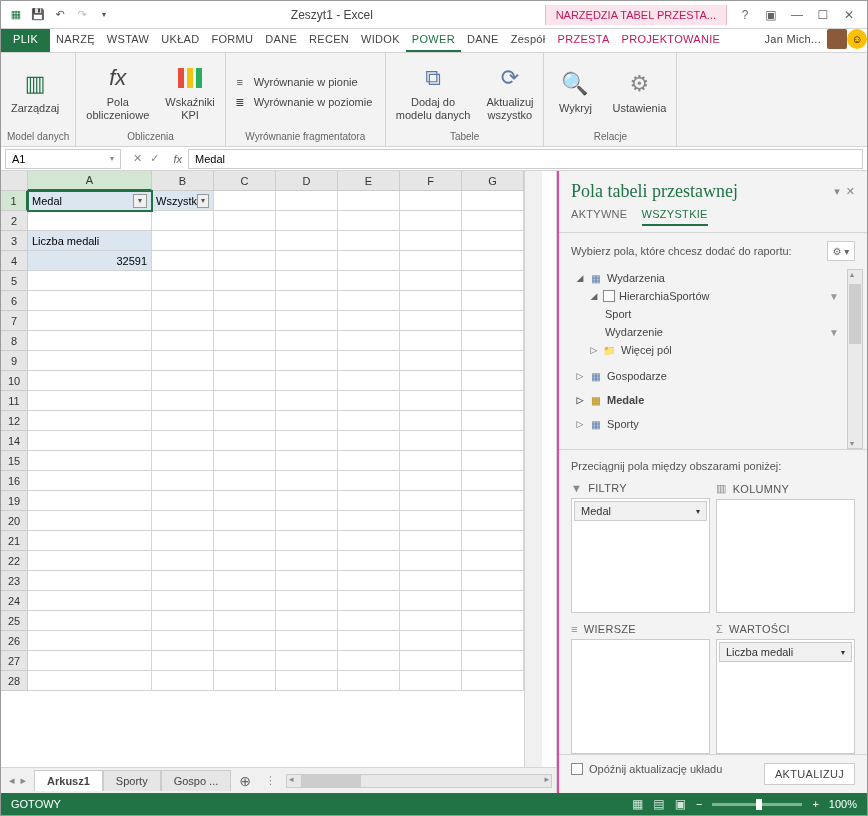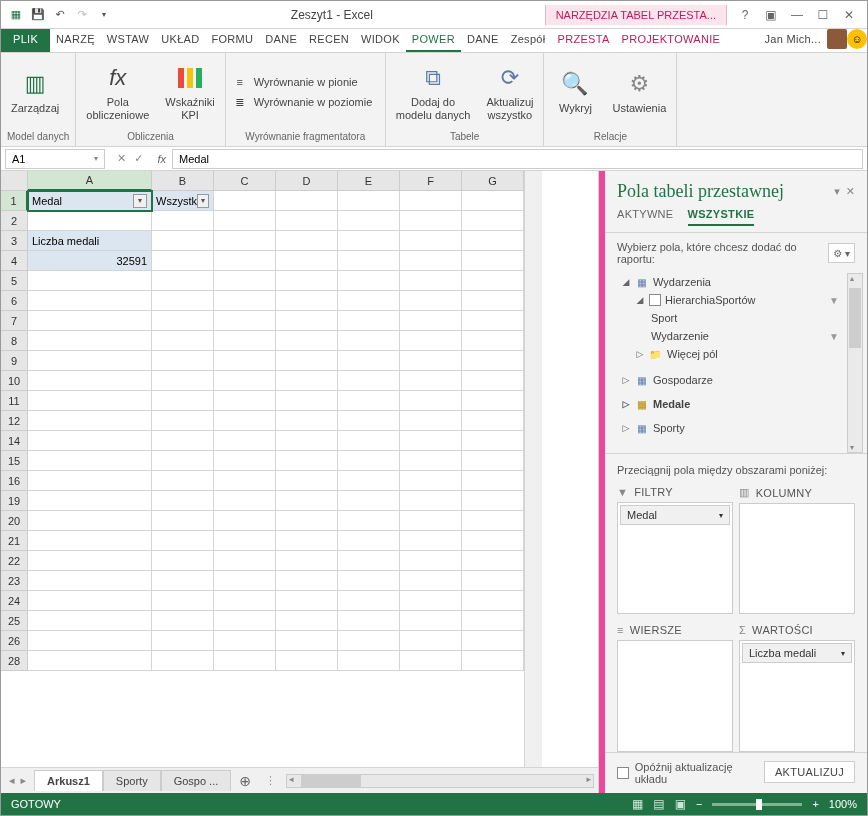--- a/index.html
+++ b/index.html
@@ -23,21 +23,21 @@
 .rgroup{display:flex;flex-direction:column;border-right:1px solid #d4d4d4;padding:2px 6px}
 .rgroup-body{flex:1;display:flex;align-items:center;gap:8px}
 .rgroup-label{text-align:center;color:#666;font-size:10px;padding:2px 0}
 .rbtn{display:flex;flex-direction:column;align-items:center;gap:2px;padding:2px 4px;color:#444;min-width:50px}
 .rbtn-icon{width:32px;height:32px;display:flex;align-items:center;justify-content:center;font-size:22px}
 .rbtn-label{font-size:11px;text-align:center;line-height:1.2}
 .rlist{display:flex;flex-direction:column;gap:4px}
 .ritem{display:flex;align-items:center;gap:6px;color:#444;font-size:11px}
 .ricon{width:16px;height:16px;display:flex;align-items:center;justify-content:center}
 .formula-bar{height:24px;display:flex;align-items:center;border-bottom:1px solid #d4d4d4;background:#fff}
-.name-box{width:100px;height:20px;border:1px solid #ccc;margin:1px 4px;padding:0 6px;display:flex;align-items:center;justify-content:space-between;font-size:11px}
+.name-box{width:116px;height:20px;border:1px solid #ccc;margin:1px 4px;padding:0 6px;display:flex;align-items:center;justify-content:space-between;font-size:11px}
 .fb-btns{display:flex;gap:8px;padding:0 8px;color:#888}
 .fx-label{font-style:italic;color:#666;padding:0 6px}
 .formula-input{flex:1;border:1px solid #ccc;height:20px;margin-right:4px;padding:0 6px;display:flex;align-items:center}
 .workarea{flex:1;display:flex;overflow:hidden}
 .spreadsheet{flex:1;display:flex;flex-direction:column;overflow:hidden;border-right:1px solid #d4d4d4}
 .grid{flex:1;overflow:hidden;position:relative;display:flex}
 .grid-inner{display:flex;flex-direction:column}
 .col-headers{display:flex;height:20px}
 .corner{width:27px;background:#e6e6e6;border-right:1px solid #ccc;border-bottom:1px solid #ccc}
 .colh{width:62px;background:#e6e6e6;border-right:1px solid #ccc;border-bottom:1px solid #ccc;display:flex;align-items:center;justify-content:center;color:#333;font-size:11px}
@@ -53,27 +53,27 @@
 .cell.num{justify-content:flex-end}
 .filter-btn{margin-left:auto;width:14px;height:14px;border:1px solid #999;background:#f0f0f0;display:flex;align-items:center;justify-content:center;font-size:8px;color:#555}
 .vscroll{width:18px;background:#f0f0f0;border-left:1px solid #d4d4d4}
 .sheet-tabs{height:26px;display:flex;align-items:center;background:#f0f0f0;border-top:1px solid #d4d4d4}
 .stab-nav{display:flex;gap:6px;padding:0 8px;color:#888}
 .stab{padding:4px 12px;background:#e6e6e6;border:1px solid #ccc;border-bottom:none;font-size:11px;color:#444}
 .stab.active{background:#fff;font-weight:bold}
 .stab-add{padding:0 8px;color:#666;font-size:14px}
 .hscroll{flex:1;margin:0 4px;height:14px;background:#e8e8e8;border:1px solid #ccc;position:relative}
 .hscroll-thumb{position:absolute;left:14px;top:0;bottom:0;width:60px;background:#cdcdcd}
-.pane{width:268px;background:#f3f3f3;display:flex;flex-direction:column;border-left:6px solid #ec4899}
+.pane{width:310px;background:#f3f3f3;display:flex;flex-direction:column;border-left:2px solid #ec4899}
 .pane-header{padding:10px 12px 6px;display:flex;align-items:center;justify-content:space-between}
 .pane-title{font-family:"Segoe UI Light","Segoe UI";font-size:18px;color:#217346;font-weight:300}
 .pane-hbtns{display:flex;gap:6px;color:#888;font-size:11px}
 .pane-tabs{display:flex;gap:14px;padding:0 12px 6px;border-bottom:1px solid #d4d4d4}
 .ptab{font-size:11px;letter-spacing:.3px;color:#666;padding-bottom:4px}
-.ptab.active{color:#217346;font-weight:bold;border-bottom:2px solid #217346}
+.ptab.active{color:#217346;font-weight:normal;border-bottom:2px solid #217346}
 .pane-subhead{padding:8px 12px;display:flex;align-items:center;justify-content:space-between;color:#555;font-size:11px}
 .pane-gear{width:28px;height:20px;border:1px solid #ccc;background:#fff;display:flex;align-items:center;justify-content:center;gap:2px;font-size:10px;color:#666}
 .field-list{flex:0 0 180px;margin:0 4px 0 12px;overflow:hidden;position:relative;background:#f3f3f3}
 .field-scroll{position:absolute;right:0;top:0;bottom:0;width:16px;background:#eaeaea;border:1px solid #ccc}
 .field-scroll-thumb{position:absolute;top:14px;left:1px;right:1px;height:60px;background:#cdcdcd}
 .fnode{padding:3px 4px;display:flex;align-items:center;gap:4px;color:#444;font-size:11px}
 .fnode.indent1{padding-left:18px}
 .fnode.indent2{padding-left:34px}
 .fnode.bold{font-weight:bold}
 .tri{width:10px;display:inline-block;text-align:center;color:#666;font-size:9px}
@@ -478,20 +478,30 @@
               <div class="rowh">26</div>
               <div class="cell a"></div>
               <div class="cell "></div>
               <div class="cell "></div>
               <div class="cell "></div>
               <div class="cell "></div>
               <div class="cell "></div>
               <div class="cell "></div>
             </div>
             <div class="row">
+              <div class="rowh">27</div>
+              <div class="cell a"></div>
+              <div class="cell "></div>
+              <div class="cell "></div>
+              <div class="cell "></div>
+              <div class="cell "></div>
+              <div class="cell "></div>
+              <div class="cell "></div>
+            </div>
+            <div class="row">
               <div class="rowh">28</div>
               <div class="cell a"></div>
               <div class="cell "></div>
               <div class="cell "></div>
               <div class="cell "></div>
               <div class="cell "></div>
               <div class="cell "></div>
               <div class="cell "></div>
             </div>
           </div>

